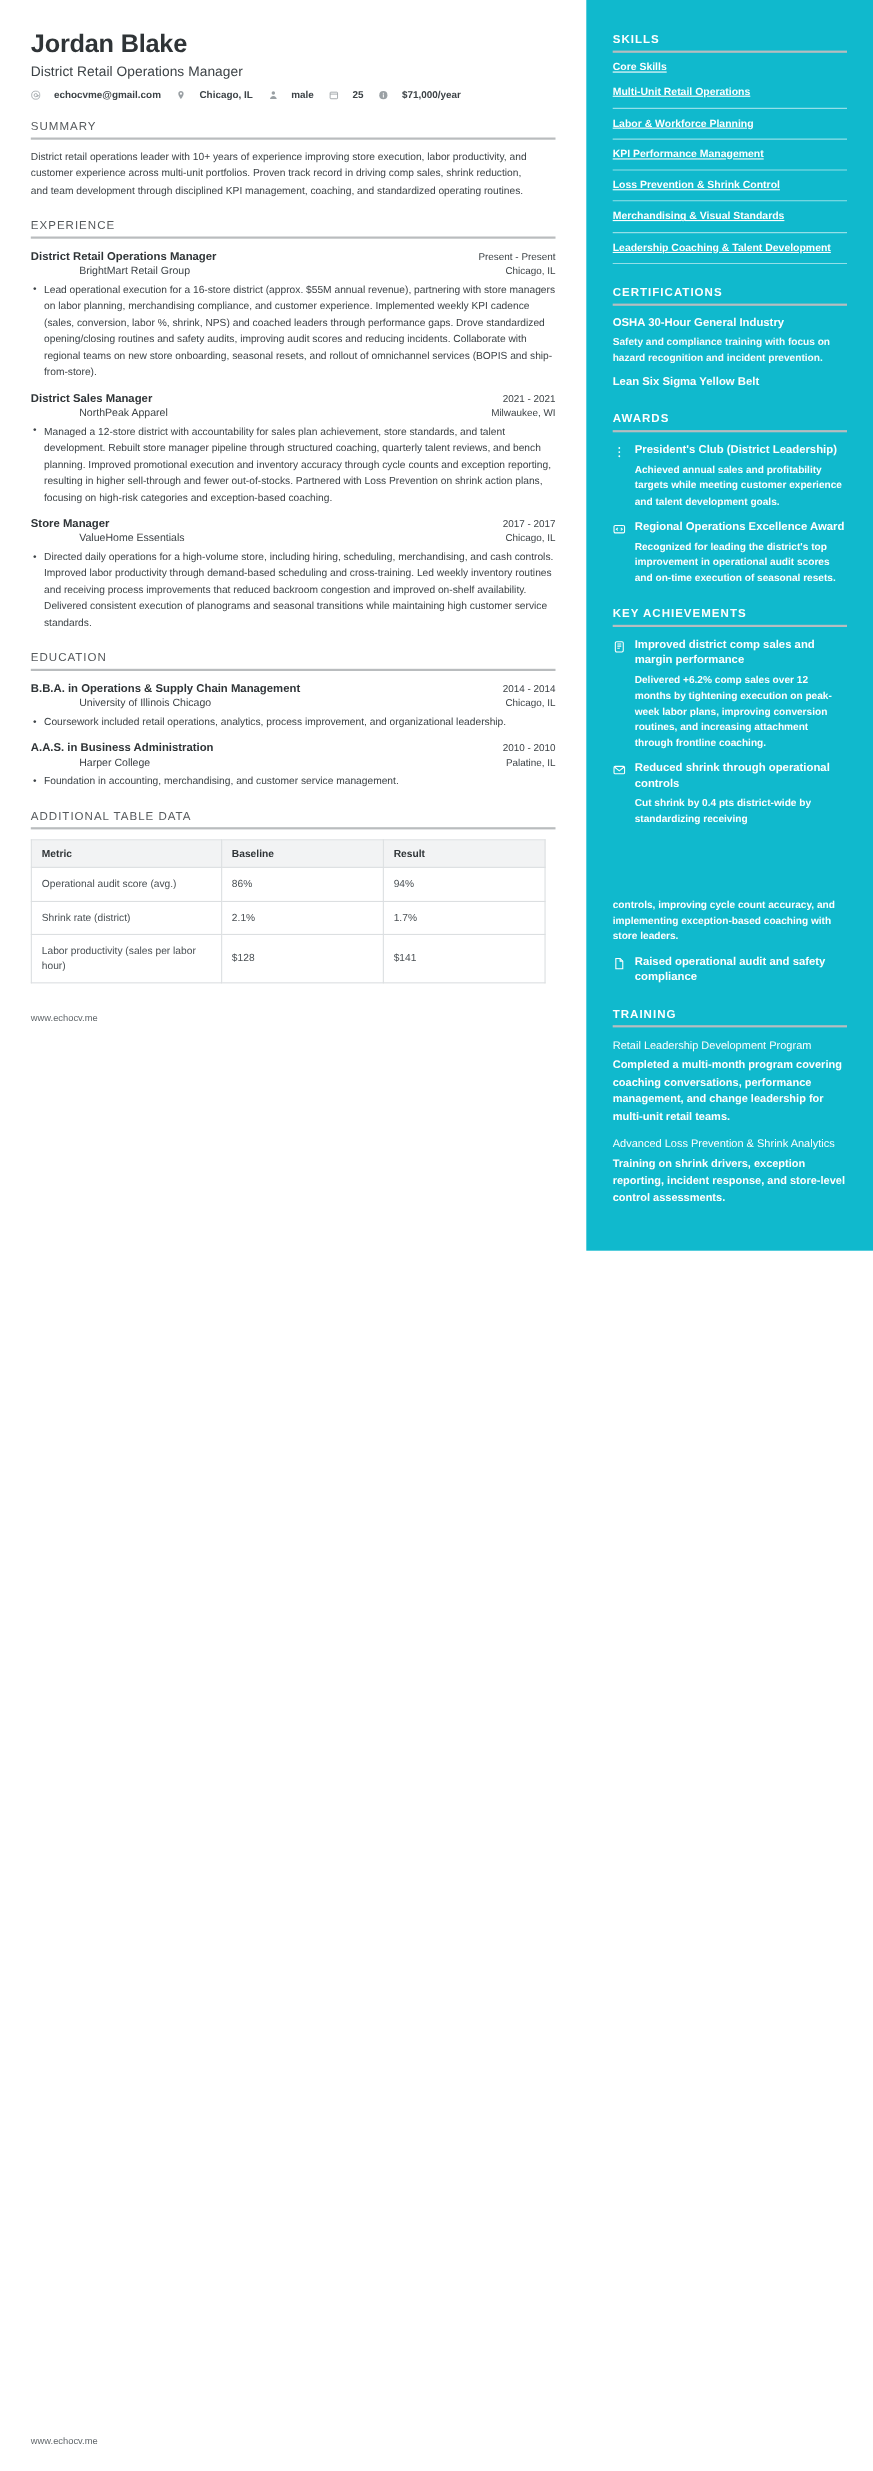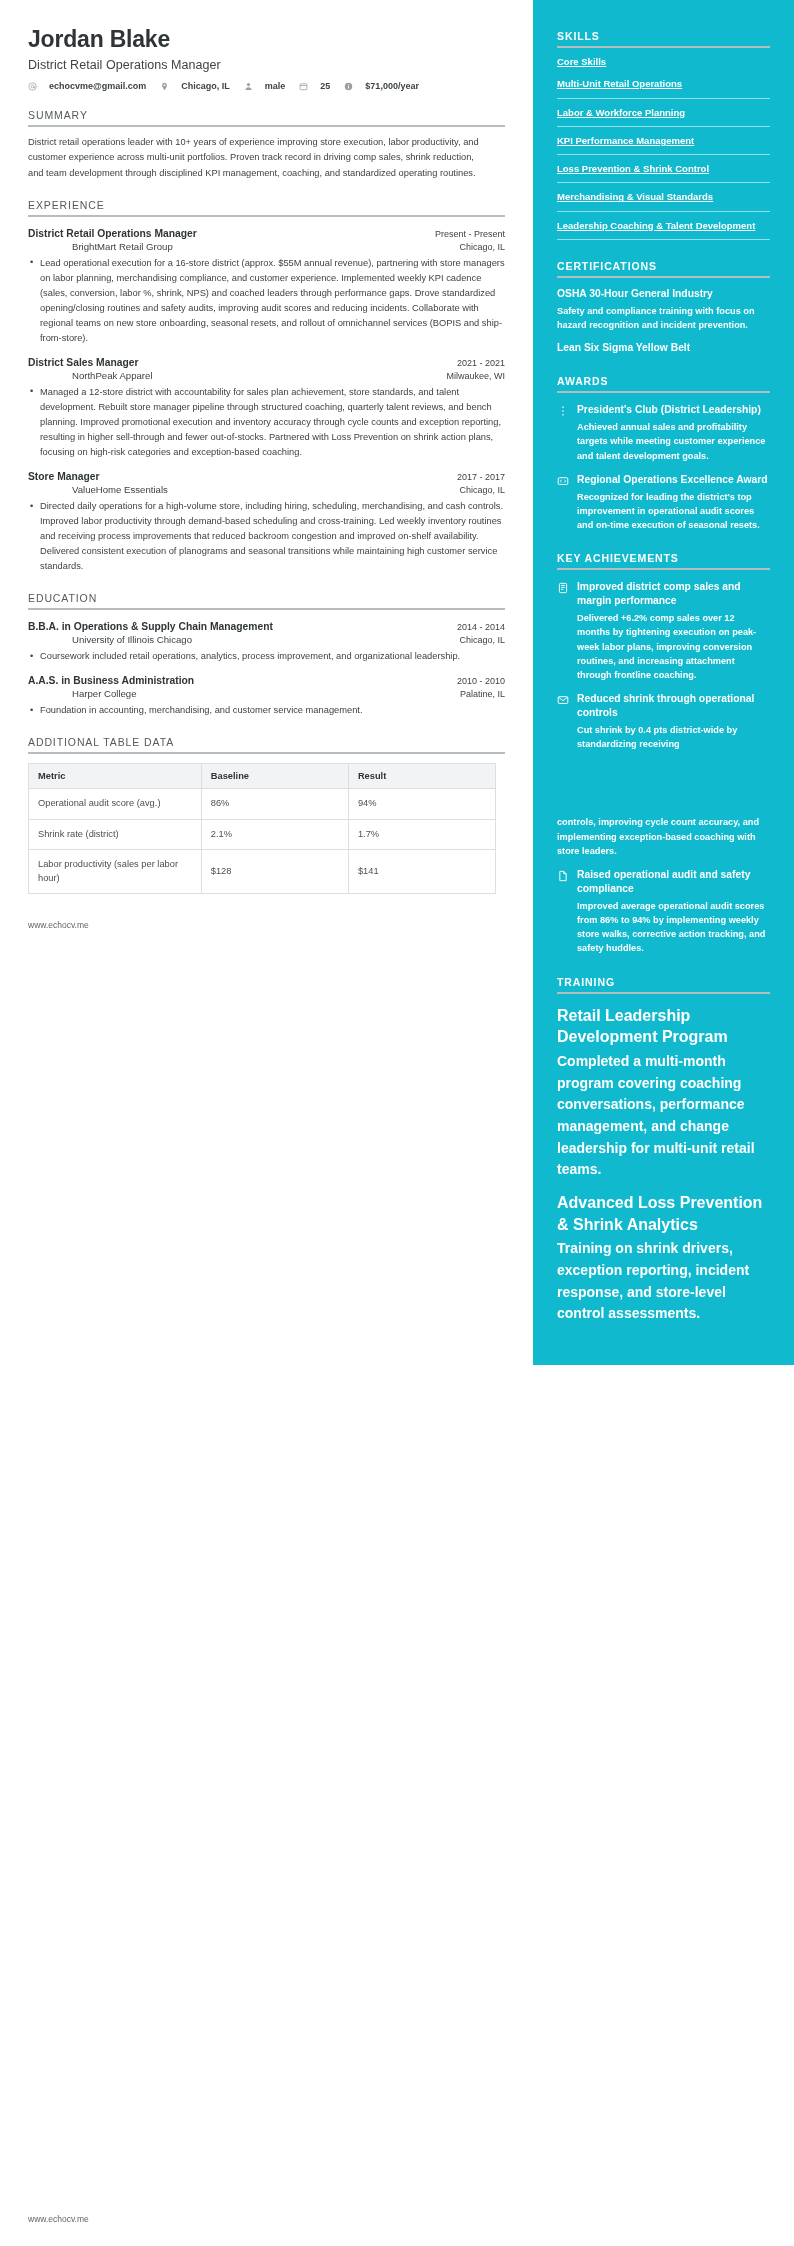--- a/index.html
+++ b/index.html
@@ -263,28 +263,28 @@
   .achieve-cont {
     margin-top: 4px;
     font-size: 9.2px;
     line-height: 1.55;
     color: #ffffff;
     font-weight: bold;
   }
   .spacer-gap { height: 60px; }
   .train-block { margin-top: 11px; }
   .train-title {
-    font-size: 16px;
-    font-weight: bold;
+    font-size: 10px;
+    font-weight: normal;
     color: #ffffff;
     line-height: 1.35;
   }
   .train-desc {
     margin-top: 3px;
-    font-size: 14px;
+    font-size: 10px;
     line-height: 1.55;
     color: #ffffff;
     font-weight: bold;
   }
 </style>
 </head>
 <body>
 
 <div class="page">
 
@@ -563,21 +563,20 @@
 
       <div class="award-row">
         <span class="award-ico">
           <svg viewBox="0 0 16 16" fill="none" stroke="currentColor" stroke-width="1.3">
             <path d="M3.8 1.8h5.2l3.2 3.2v9.2H3.8z"></path>
             <path d="M9 1.8V5h3.2"></path>
           </svg>
         </span>
         <div class="award-body">
           <div class="award-title">Raised operational audit and safety compliance</div>
-          <div class="award-desc">Improved average operational audit scores from 86% to 94% by implementing weekly store walks, corrective action tracking, and safety huddles.</div>
         </div>
       </div>
     </div>
 
     <div class="side-section">
       <div class="side-head">TRAINING</div>
       <div class="side-rule"></div>
       <div class="train-block">
         <div class="train-title">Retail Leadership Development Program</div>
         <div class="train-desc">Completed a multi-month program covering coaching conversations, performance management, and change leadership for multi-unit retail teams.</div>

